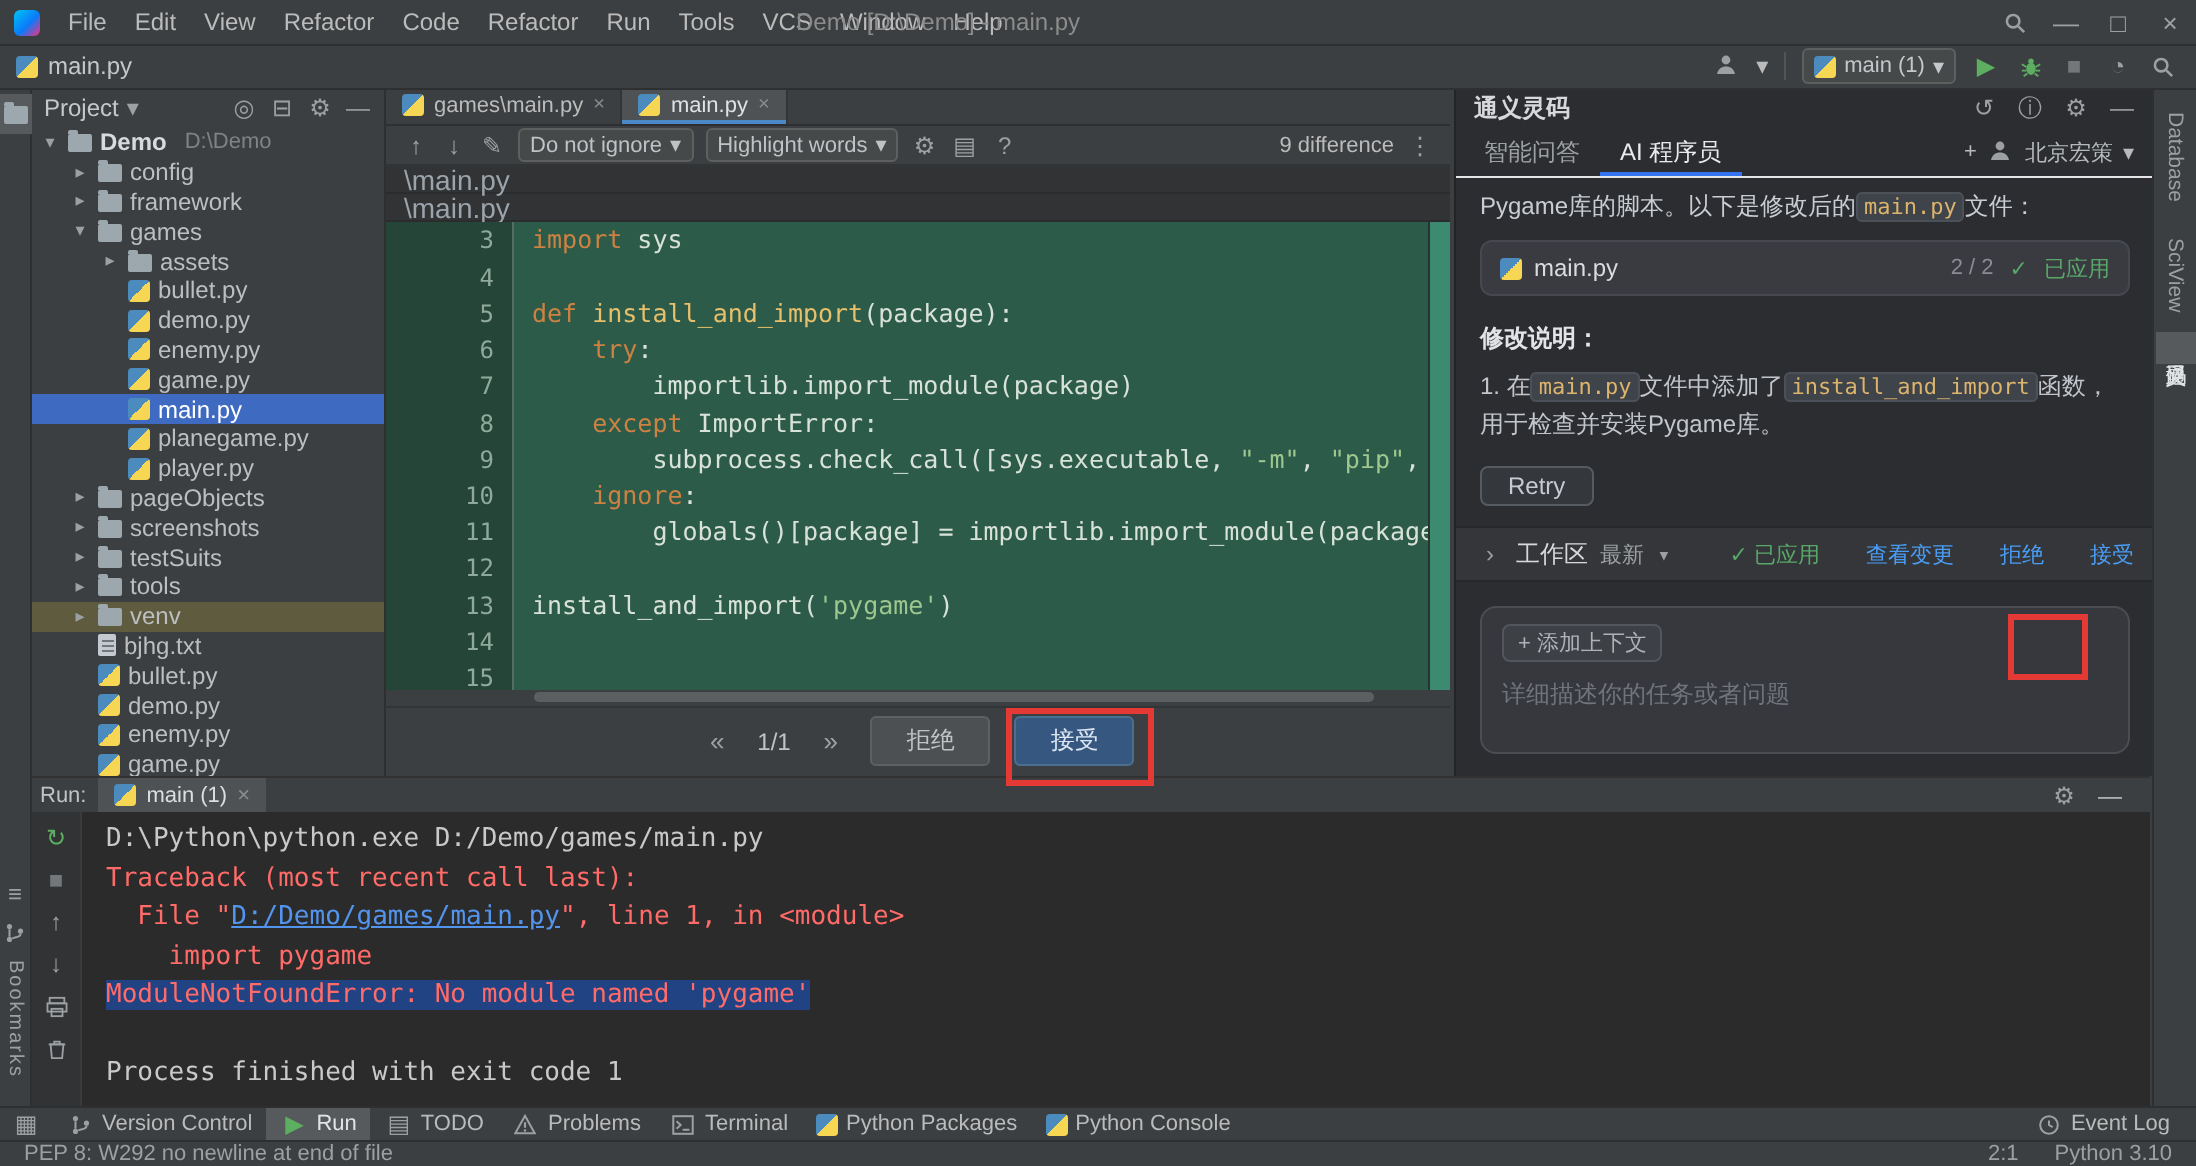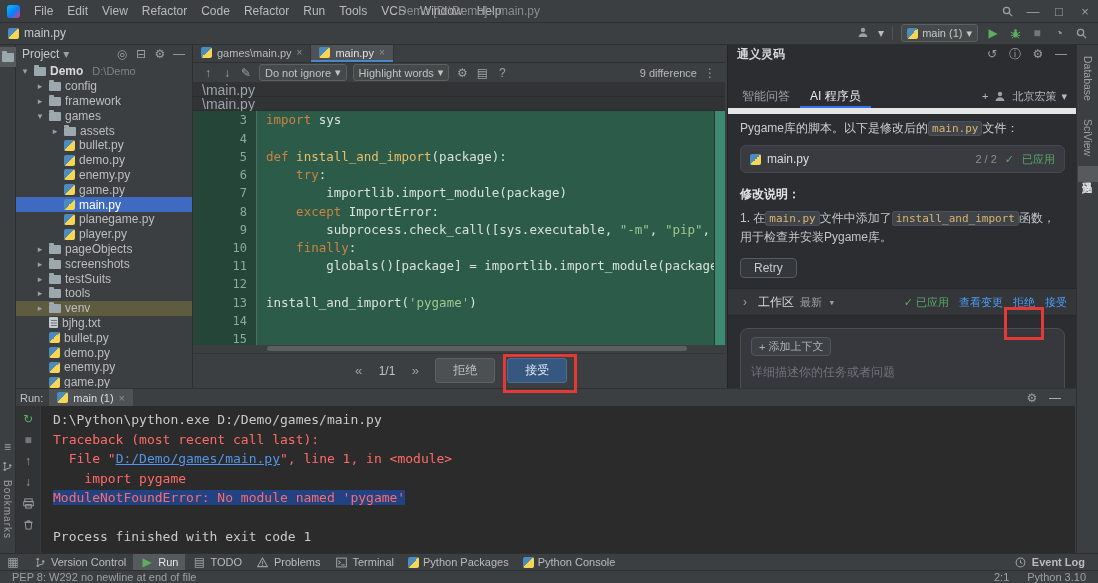--- a/index.html
+++ b/index.html
@@ -92,41 +92,41 @@
   #dactions .navg{font-size:13px;color:#9da0a3;width:16px;text-align:center;}
   #dactions .pos{color:#c0c3c5;}
   .btn{font-size:12px;padding:3px 17px;border-radius:3px;border:1px solid #5e6062;background:#4c5052;color:#c0c3c5;cursor:default;}
   .btn.primary{background:#365880;border-color:#49708f;color:#dce6f2;}
   
   #aip{position:absolute;left:727px;top:44px;width:350px;height:344px;background:#2b2d30;
     border-left:1px solid #232425;box-sizing:border-box;overflow:hidden;}
   .ai-header{height:20px;display:flex;align-items:center;padding:0 9px;gap:9px;}
   .ai-title{color:#d6d8da;font-weight:bold;}
   #ai-hicons{margin-left:auto;display:flex;gap:9px;}
-  .ai-tabs{height:24px;display:flex;border-bottom:6px solid #e5e5e5;padding:0 4px;margin-top:20px;}
+  .ai-tabs{height:24px;display:flex;border-bottom:1px solid #e5e5e5;padding:0 4px;}
   .ai-tab{padding:0 10px;height:100%;display:flex;align-items:center;color:#9da0a3;cursor:default;}
   .ai-tab.active{color:#e8eaec;box-shadow:inset 0 -2px 0 #3574f0;}
   .ai-user{margin-left:auto;display:flex;align-items:center;gap:5px;padding-right:6px;font-size:11px;color:#b7babd;}
   .ai-content{padding:6px 12px 0 12px;font-size:12px;color:#c9cdd3;}
   .chip{font-family:"DejaVu Sans Mono",monospace;font-size:11px;background:#3f434a;border:1px solid #4c5058;
     border-radius:3px;padding:0 3px;color:#dcb46c;}
   .file-card{margin-top:8px;height:26px;background:#393b40;border:1px solid #45484e;border-radius:6px;
     display:flex;align-items:center;gap:6px;padding:0 9px;}
   .fc-name{color:#d9dbde;}
   .fc-right{margin-left:auto;display:flex;align-items:center;gap:8px;font-size:11px;color:#8a8e94;}
   .green{color:#59a869;}
   .notes-title{margin-top:13px;font-weight:bold;color:#e2e4e7;}
   .note{margin-top:6px;line-height:1.55;color:#c2c6cc;}
   .retry-btn{display:inline-block;margin-top:12px;border:1px solid #565a61;border-radius:4px;
     padding:2px 13px;color:#c7cad0;background:#34373c;font-size:12px;}
   .ws-bar{margin:10px -12px 0 -12px;height:26px;background:#343639;border-top:1px solid #26282b;
     border-bottom:1px solid #26282b;display:flex;align-items:center;gap:6px;padding:0 10px;font-size:11px;}
   .ws-title{font-size:12px;color:#d6d8da;}
   .ws-latest{color:#9da0a3;font-family:Liberation Mono, monospace;}
-  .ws-right{margin-left:auto;display:flex;align-items:center;gap:10px;}
+  .ws-right{margin-left:auto;display:flex;align-items:center;gap:23px;}
   .link{color:#4a9df5;cursor:default;}
   .input-card{margin-top:12px;height:74px;background:#36383d;border:1px solid #4a4d52;border-radius:8px;
     position:relative;padding:8px 10px;box-sizing:border-box;}
   .ctx-chip{display:inline-flex;align-items:center;gap:3px;border:1px solid #53565c;border-radius:4px;
     padding:1px 7px;font-size:11px;color:#aeb2b8;background:#3d4045;}
   .ph{margin-top:8px;font-size:12px;color:#70747b;}
   
   #runp{position:absolute;left:16px;top:388px;width:1059px;height:165px;background:#2b2b2b;
     border-top:1px solid #323232;box-sizing:border-box;display:flex;flex-direction:column;}
   .run-header{height:17px;background:#3c3f41;display:flex;align-items:center;gap:6px;padding:0 4px;flex:none;}
@@ -140,21 +140,21 @@
   .crow{height:19.5px;line-height:19.5px;white-space:pre;}
   .crow .pl{color:#c9c9c9;}
   .crow .err{color:#ff6b68;}
   .crow .link{color:#5394ec;text-decoration:underline;}
   .crow .sel{background:#214283;}
   
   #toolsbar{position:absolute;left:0;top:553px;width:1098px;height:17px;background:#3c3f41;
     border-top:1px solid #2d2f30;display:flex;align-items:center;font-size:11px;padding:0 6px;box-sizing:border-box;}
   .btool{display:flex;align-items:center;gap:4px;height:100%;padding:0 7px;color:#bbbbbb;cursor:default;justify-content:flex-end;}
   .btool.active{background:#565a5c;color:#e2e4e6;}
-  #btool-right{margin-left:auto;display:flex;font-weight:bold;}
+  #btool-right{margin-left:auto;display:flex;}
   #statusbar{position:absolute;left:0;top:570px;width:1098px;height:13px;background:#3c3f41;
     border-top:1px solid #2d2f30;display:flex;align-items:center;font-size:11px;color:#9da0a3;
     padding:0 12px;box-sizing:border-box;}
   .st-right{margin-left:auto;display:flex;gap:18px;}
   
   .ic-run,.ic-rerun,.ic-debug{color:#5caf60;}
   .ic-stop{color:#747779;}
   .anno{position:absolute;border:3px solid #e53935;z-index:60;pointer-events:none;}
 </style>
 </head>
@@ -434,21 +434,21 @@
         </div>
       <div id="code-area">
         <div id="code-lines">
             <div class="cline"><span class="kw">import</span><span class="pl"> sys</span></div>
             <div class="cline"></div>
             <div class="cline"><span class="kw">def </span><span class="fn">install_and_import</span><span class="pl">(package):</span></div>
             <div class="cline"><span class="pl">    </span><span class="kw">try</span><span class="pl">:</span></div>
             <div class="cline"><span class="pl">        importlib.import_module(package)</span></div>
             <div class="cline"><span class="pl">    </span><span class="kw">except</span><span class="pl"> ImportError:</span></div>
             <div class="cline"><span class="pl">        subprocess.check_call([sys.executable, </span><span class="str">"-m"</span><span class="pl">, </span><span class="str">"pip"</span><span class="pl">, </span><span class="str">"instal</span></div>
-            <div class="cline"><span class="pl">    </span><span class="kw">finally</span><span class="pl">:</span></div>
+            <div class="cline"><span class="pl">    </span><span class="kw">ignore</span><span class="pl">:</span></div>
             <div class="cline"><span class="pl">        globals()[package] = importlib.import_module(package)</span></div>
             <div class="cline"></div>
             <div class="cline"><span class="pl">install_and_import(</span><span class="str">'pygame'</span><span class="pl">)</span></div>
             <div class="cline"></div>
           </div>
         <div class="change-strip"></div>
       </div>
     </div>
     <div class="hscroll">
         <div class="hthumb"></div>

